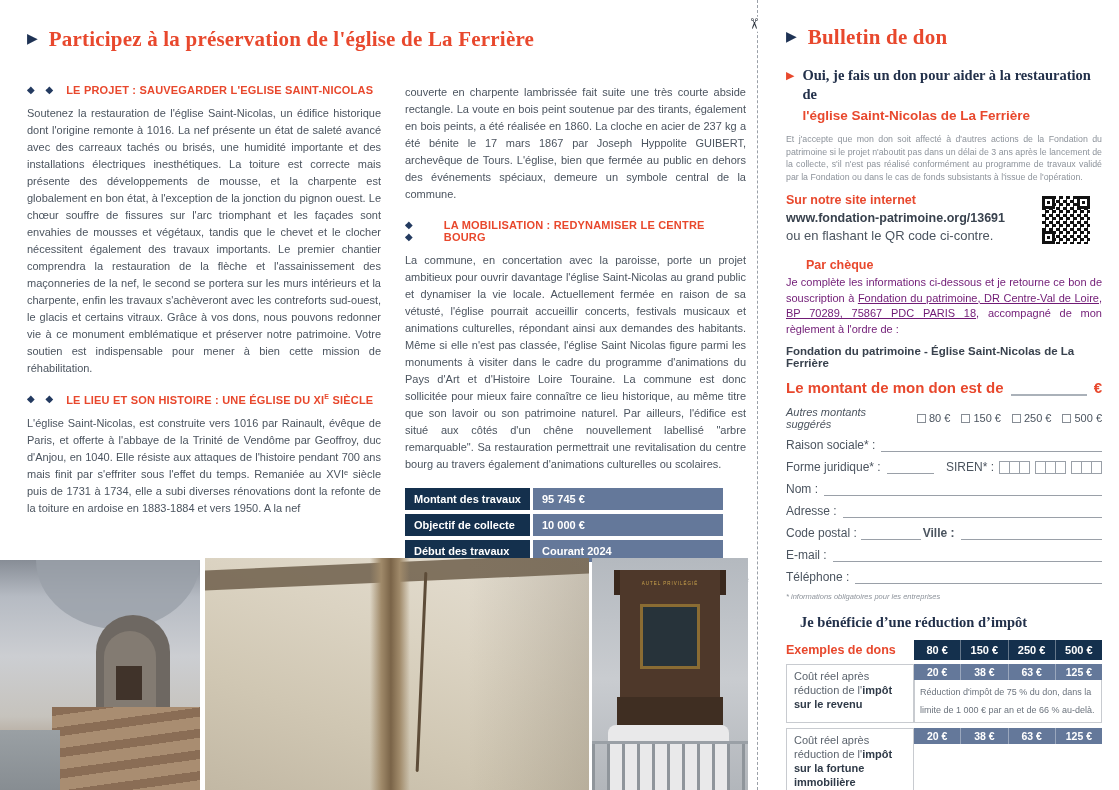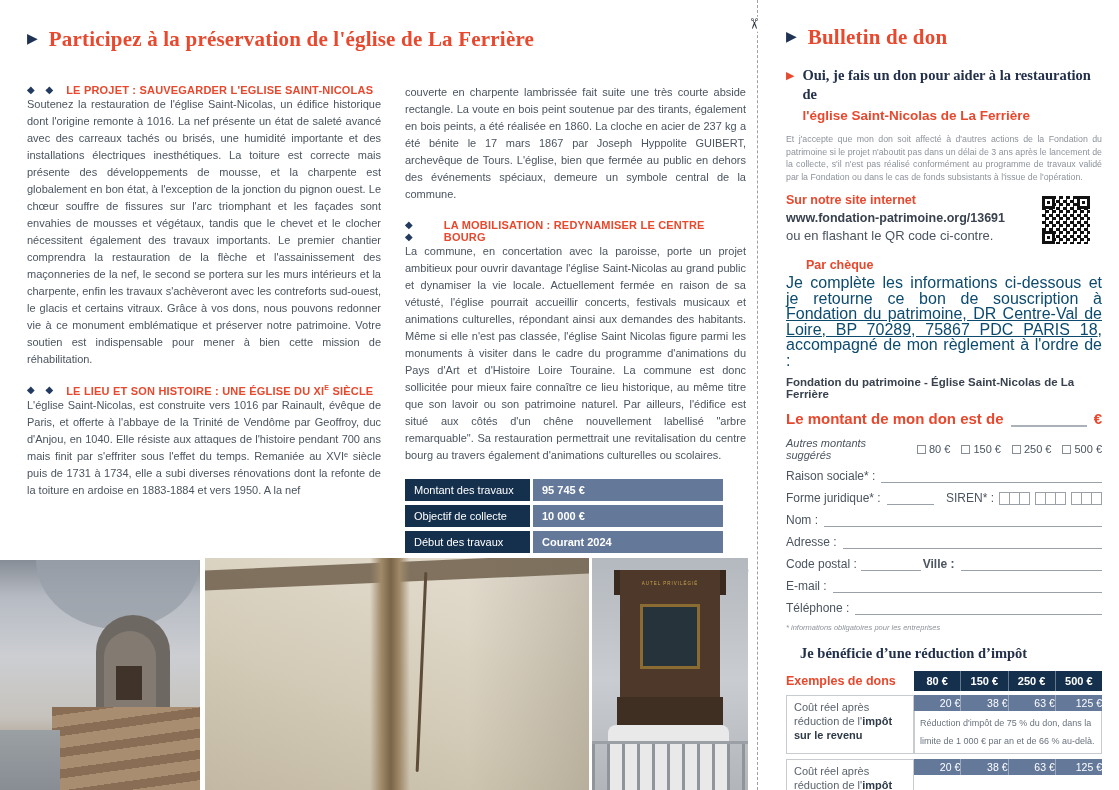--- a/index.html
+++ b/index.html
@@ -20,26 +20,26 @@
   
   .col-left   { position:absolute; left:27px;  top:84px; width:354px; }
   .col-mid    { position:absolute; left:405px; top:84px; width:341px; }
   .col-right  { position:absolute; left:786px; top:24px; width:316px; }
 
   .sec-head { display:flex; align-items:center; gap:9px; margin-top:16px; }
   .diamonds { color:#233a60; font-size:10px; letter-spacing:4px; line-height:12px; }
   .sec-head-text { color:#e8482d; font-weight:bold; font-size:11px; letter-spacing:0.2px; }
   .sec-head-text sup { font-size:7px; }
 
-  .body-txt { font-size:11px; line-height:17px; text-align:justify; color:#4b545f; }
+  .body-txt { font-size:11px; line-height:17px; text-align:justify; color:#4b545f; margin-top:9px; }
 
   
   .works { margin-top:15px; width:318px; }
   .works-row { display:flex; height:22px; margin-bottom:4px; }
-  .works-label { width:125px; background:#14304d; color:#fff; font-weight:normal;
+  .works-label { width:125px; background:#14304d; color:#fff; font-weight:bold;
                  font-size:11px; line-height:22px; padding-left:9px; }
   .works-value { flex:1; background:#64789a; color:#fff; font-weight:bold;
                  font-size:11px; line-height:22px; padding-left:9px; margin-left:3px; }
   .credit { margin-top:13px; text-align:right; font-size:8px; color:#9ba1a9; width:344px; }
 
   
   .cutline { position:absolute; left:757px; top:0; height:790px; width:0;
              border-left:1px dashed #9aa0a8; }
   .scissors { position:absolute; left:747px; top:12px; font-size:15px; color:#2f3640;
               transform:rotate(90deg); background:#fff; padding:3px 1px; z-index:2; }
@@ -56,21 +56,21 @@
   .website { position:relative; margin-top:10px; padding-right:66px; min-height:56px; }
   .site-url { font-weight:bold; color:#39424e; font-size:12.5px; margin-top:4px; }
   .site-hint { font-size:13px; margin-top:3px; color:#4b545f; }
   .qr { position:absolute; right:12px; top:3px; width:48px; height:48px; background:
         conic-gradient(#111 25%, #fff 0 50%, #111 0 75%, #fff 0) 0 0/7px 7px; outline:3px solid #fff; }
   .qr .fp { position:absolute; width:13px; height:13px; border:3px solid #111; background:#fff; }
   .qr .fp::after { content:""; position:absolute; left:2px; top:2px; width:3px; height:3px; background:#111; }
   .fp.tl { left:0; top:0; } .fp.tr { right:0; top:0; } .fp.bl { left:0; bottom:0; }
 
   .cheque-h { margin-top:9px;padding-left:20px; }
-  .cheque-txt { margin-top:3px; font-size:16px; line-height:15.5px; text-align:justify; color:#0c4a6e; }
+  .cheque-txt { margin-top:3px; font-size:11px; line-height:15.5px; text-align:justify; color:#701a75; }
   .u { text-decoration:underline; }
   .payee { margin-top:8px; font-weight:bold; font-size:11.5px; color:#39424e; }
 
   .amount-line { display:flex; align-items:flex-end; margin-top:10px;
                  color:#e8482d; font-weight:bold; font-size:15px; }
   .amount-blank { flex:1; margin:0 7px; border-bottom:2px solid #aab1b9; height:13px; }
 
   .suggested { display:flex; align-items:center; margin-top:10px; font-size:11px; color:#4b545f; }
   .sug-label { font-style:italic; margin-right:10px; }
   .chk { display:inline-block; width:9px; height:9px; border:1px solid #878d95; background:#fff;
@@ -97,21 +97,21 @@
   .hcells { flex:1; display:flex; background:#14304d; }
   .hc { flex:1; color:#fff; font-weight:bold; font-size:11px; text-align:center; line-height:20px;
         border-left:1px solid rgba(255,255,255,.35); }
   .hcells .hc:first-child { border-left:none; }
   .tax-row { display:flex; margin-bottom:5px; }
   .tax-label { width:128px; border:1px solid #c8cbd0; padding:4px 7px; font-size:11px;
                line-height:14px; color:#5b636d; background:#fff; }
   .tax-label b { color:#2f3a48; }
   .tax-right { flex:1; display:flex; flex-direction:column; }
   .vals { display:flex; height:16px; background:#64789a; }
-  .vc { flex:1; color:#fff; font-weight:normal; font-size:10.5px; text-align:right; line-height:16px;
+  .vc { flex:1; color:#fff; font-weight:bold; font-size:10.5px; text-align:center; line-height:16px;
         border-left:1px solid rgba(255,255,255,.35); }
   .vals .vc:first-child { border-left:none; }
   .tax-note { flex:1; border:1px solid #c8cbd0; border-top:none; padding:3px 5px;
               font-size:9px; line-height:18px; color:#6b737d; background:#fff; }
 
   
   .photo { position:absolute; top:560px; height:230px; overflow:hidden; }
   .photo1 { left:0; width:200px;
             background:linear-gradient(180deg,#878d96 0%,#b6bbc3 16%,#ccced2 42%,#c6c3bd 68%,#a5917e 88%,#8d7660 100%); }
   .ph-ceil { position:absolute; left:18%; top:0; right:0; height:30%;

